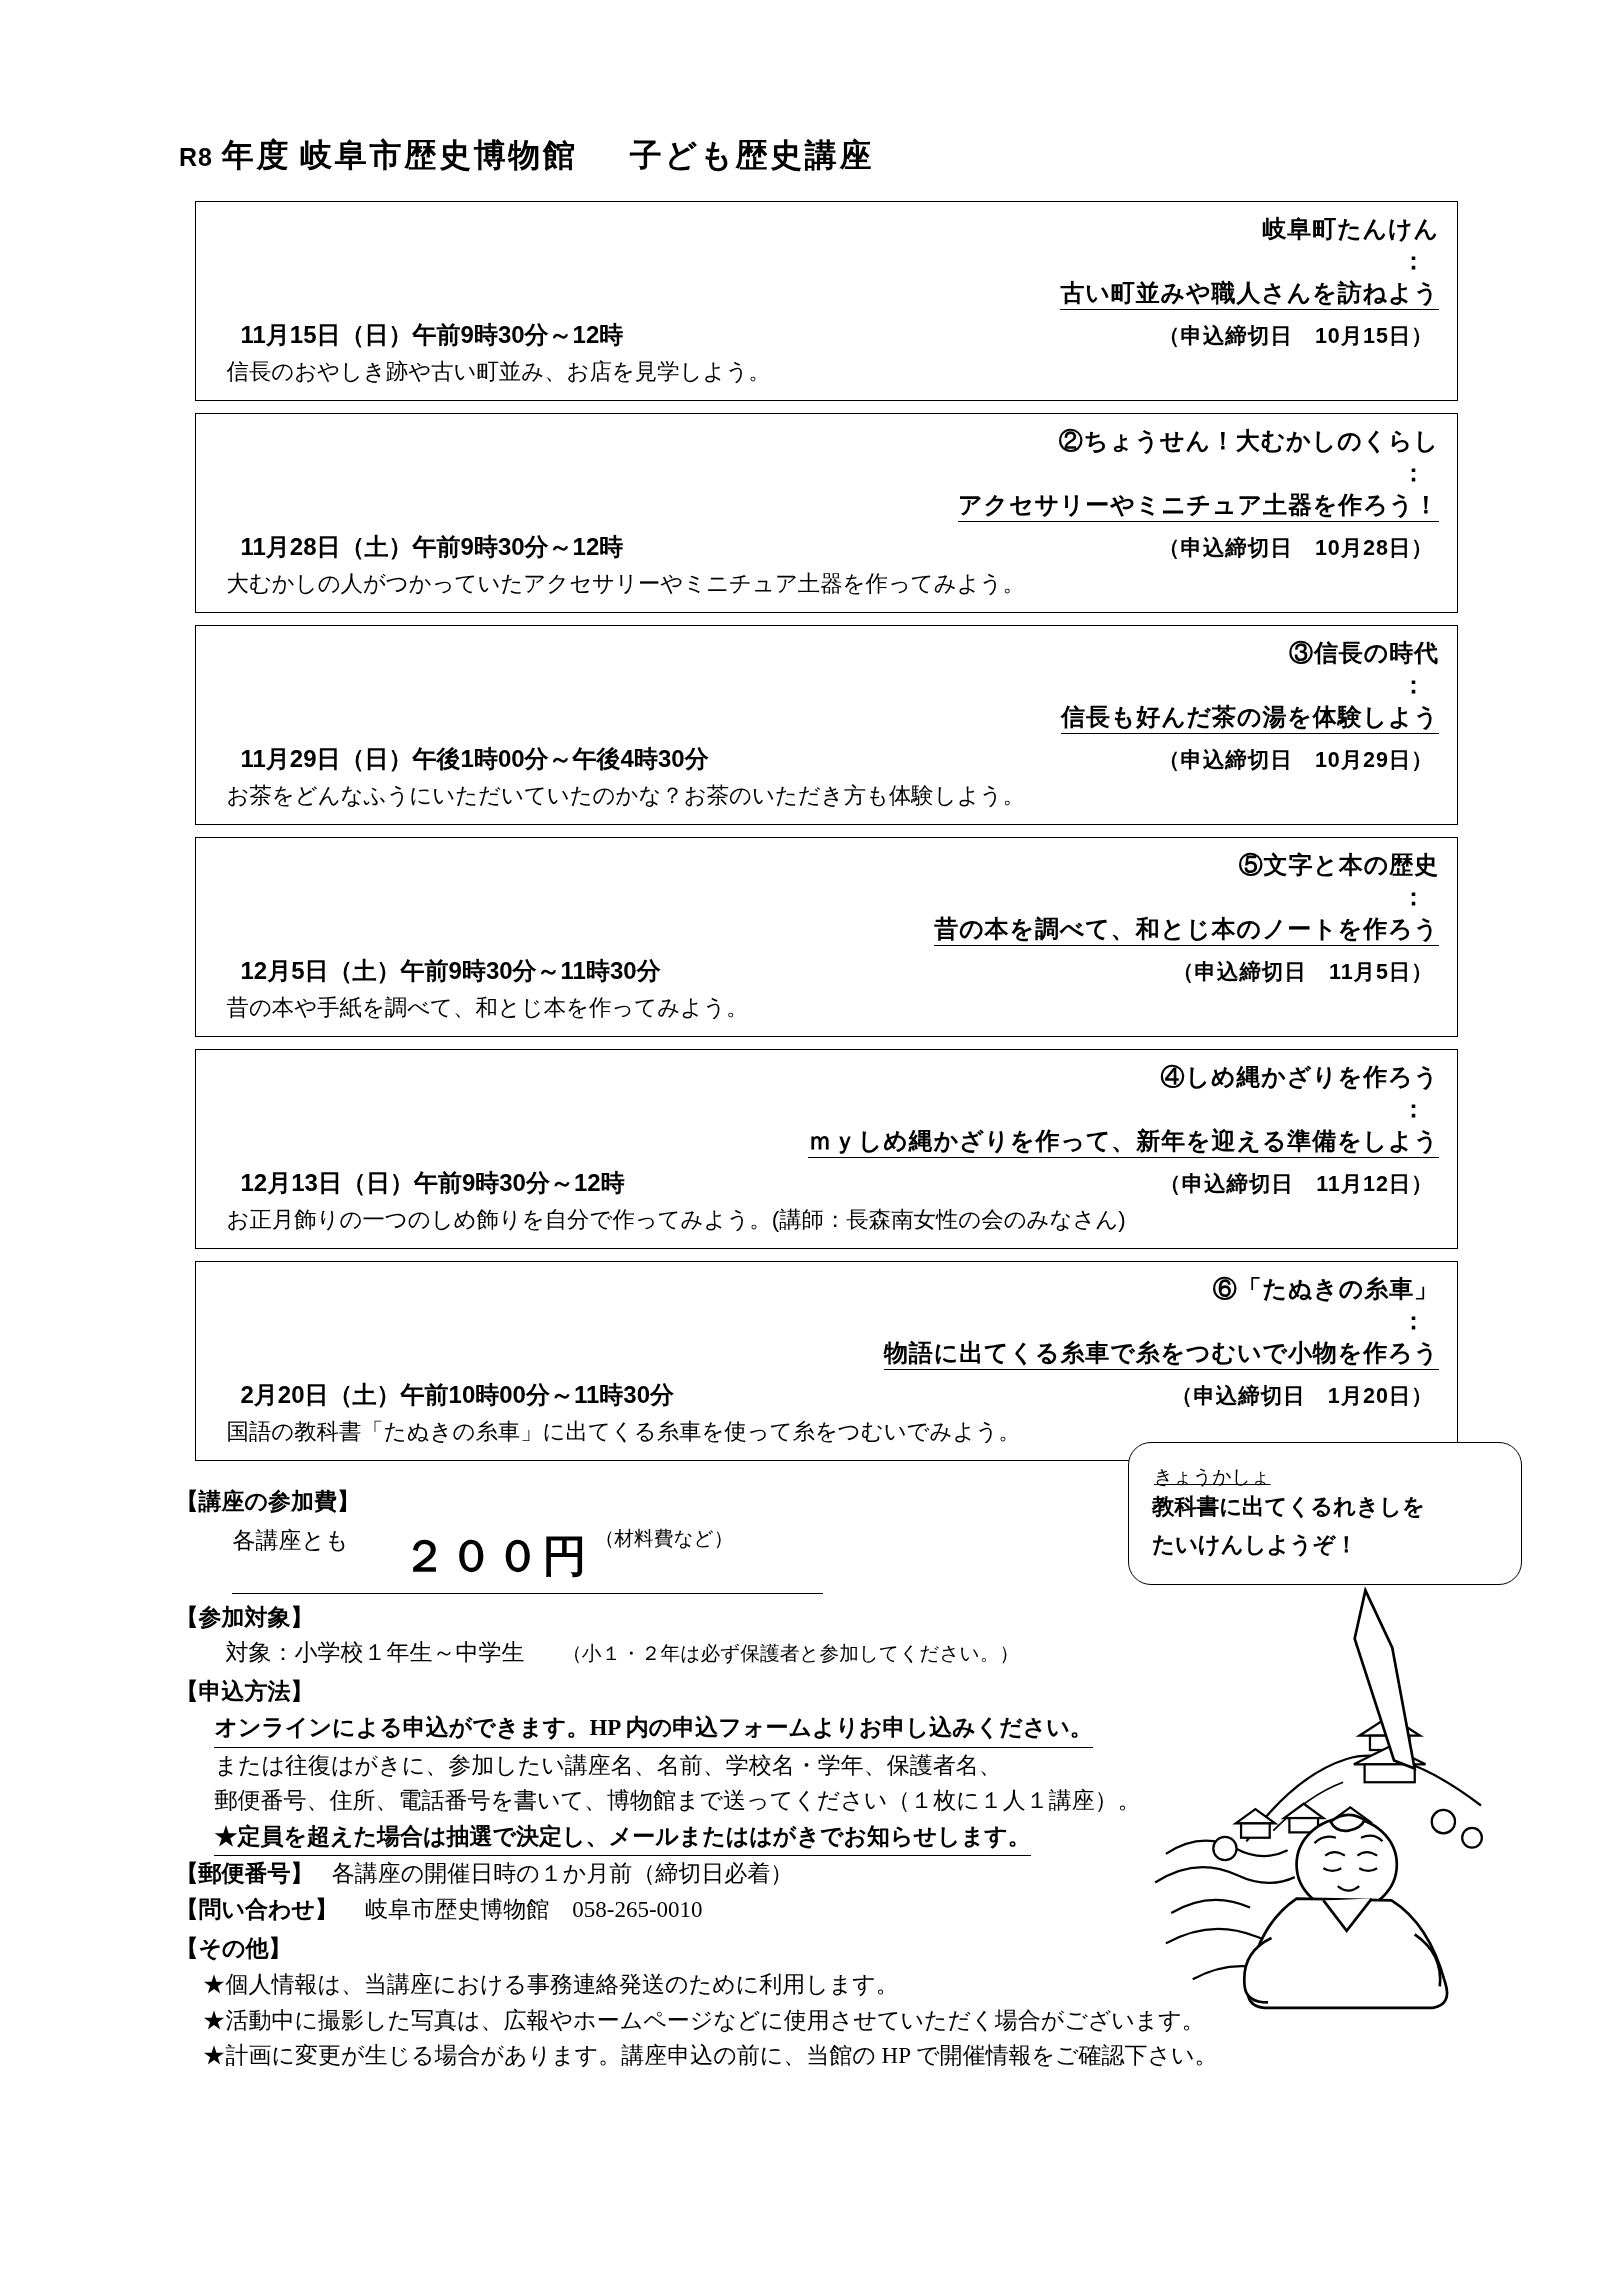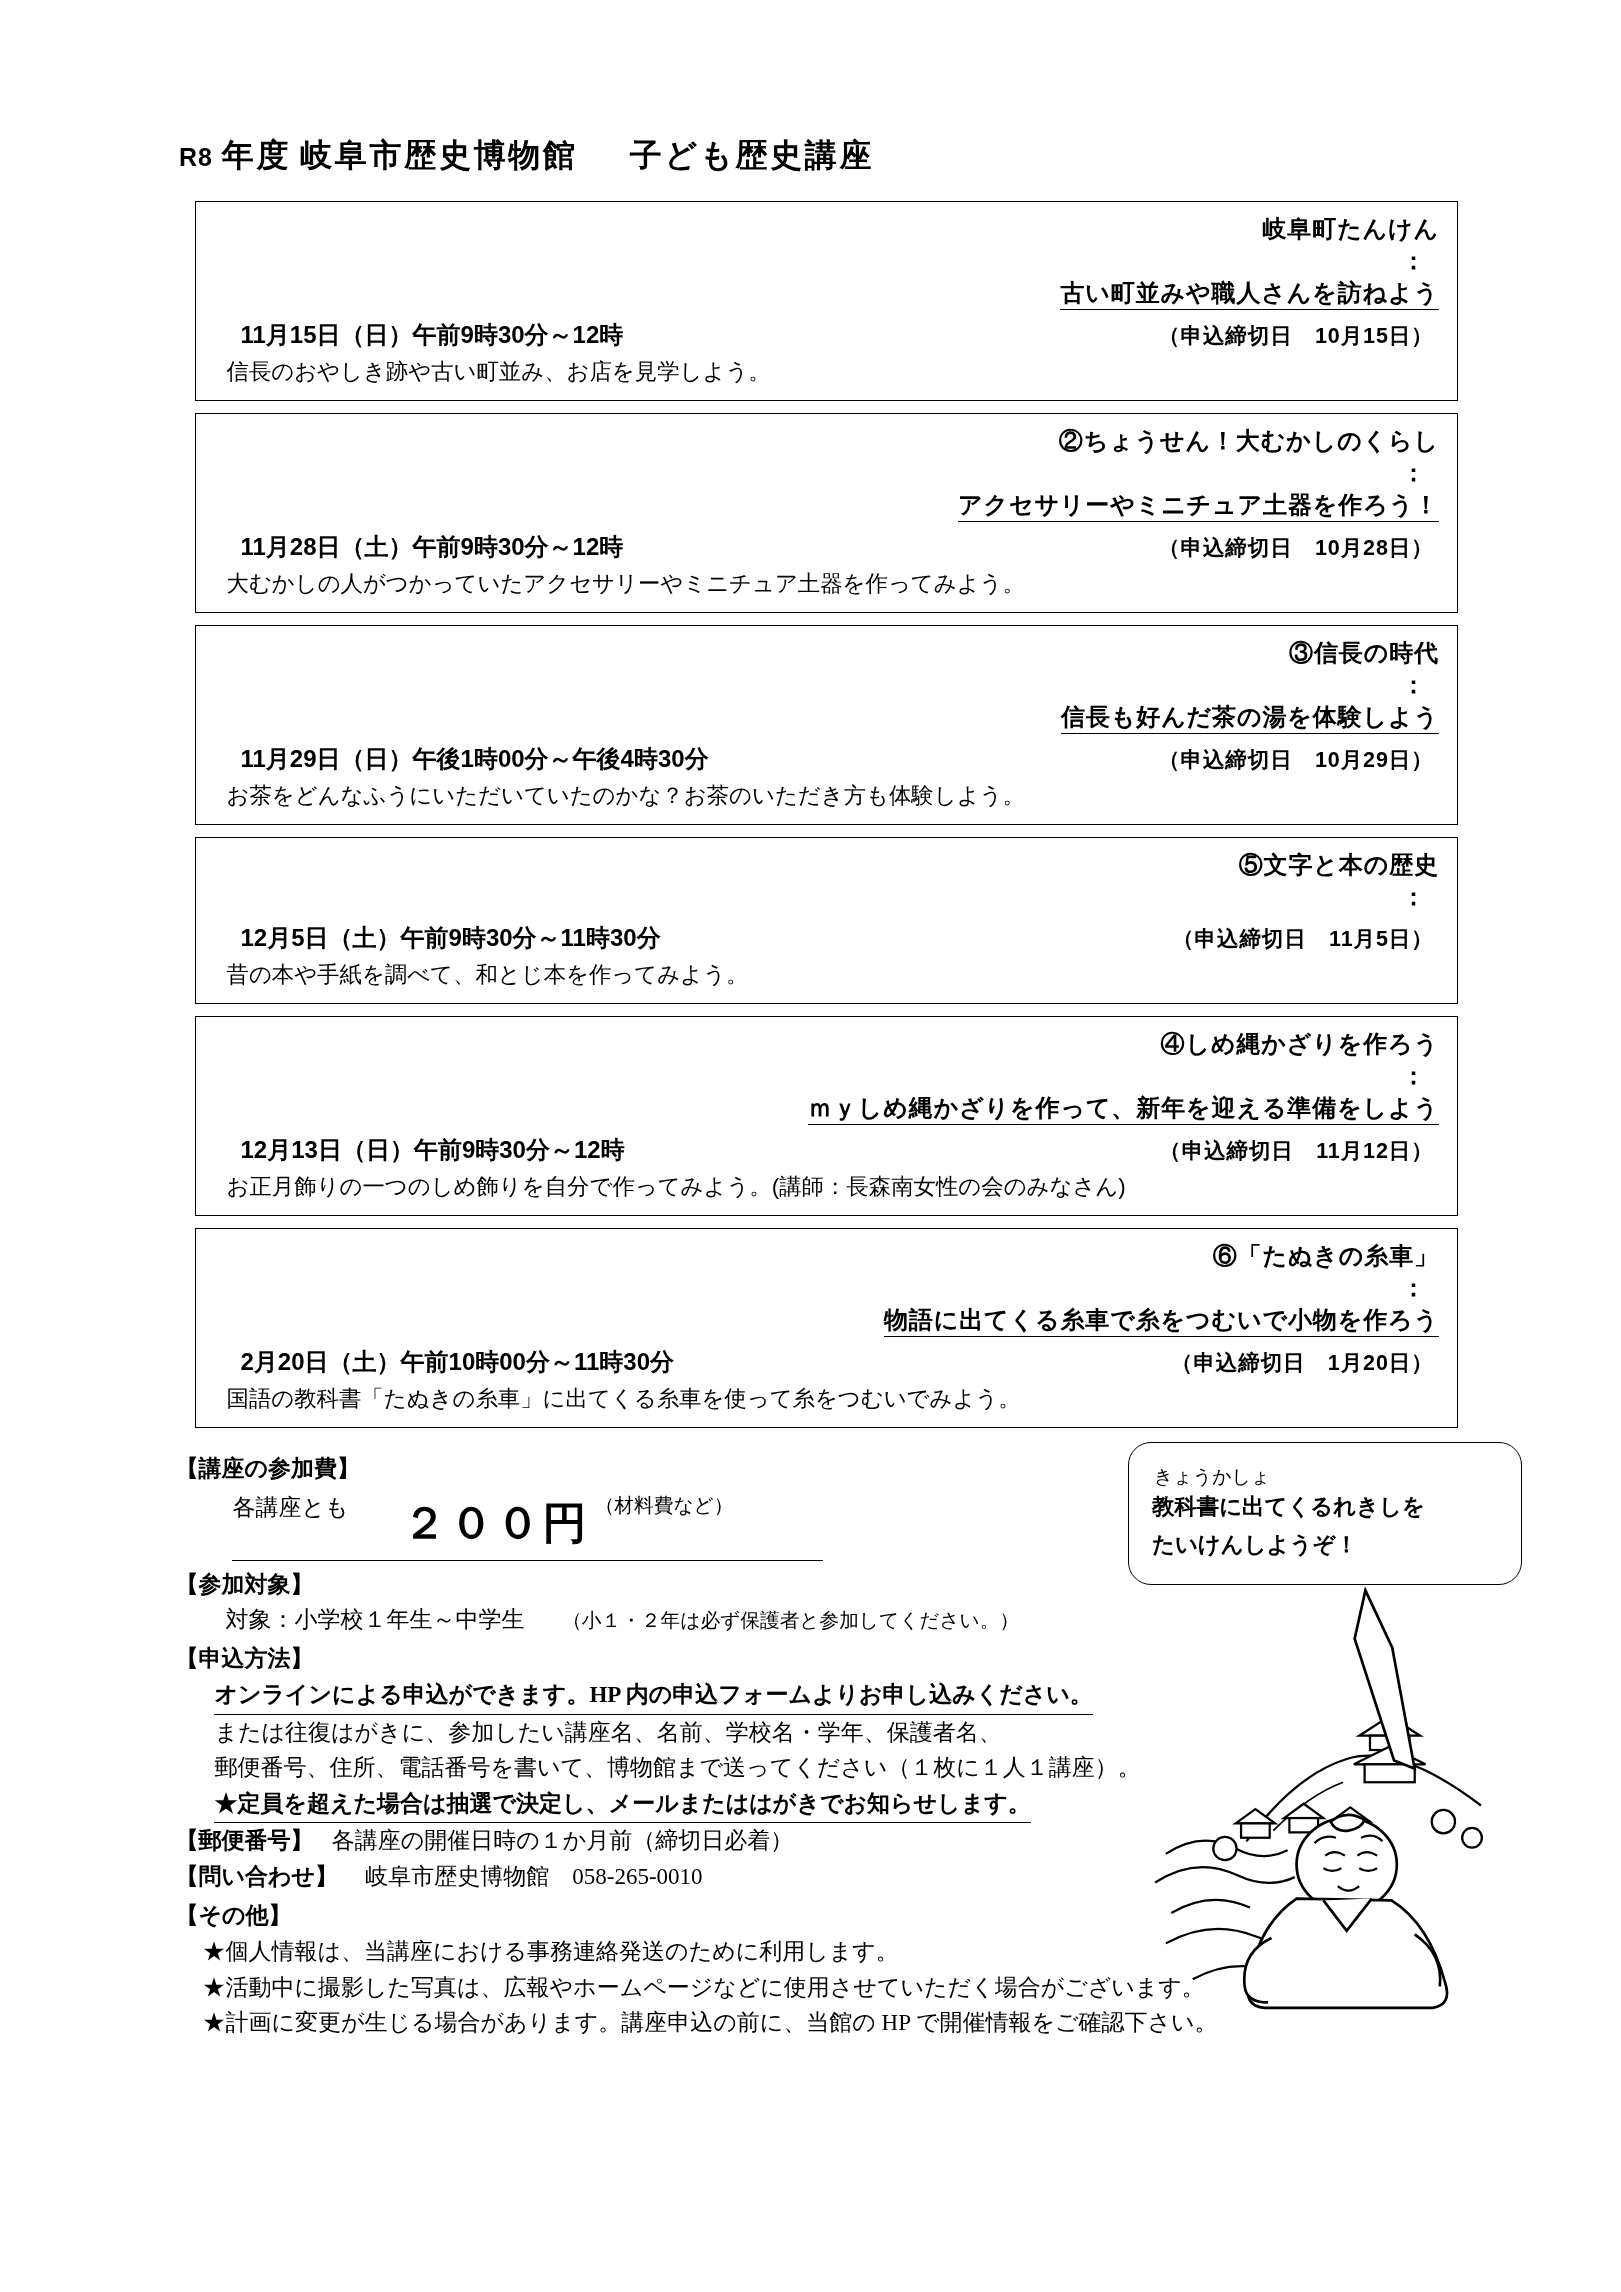--- a/index.html
+++ b/index.html
@@ -212,20 +212,21 @@
         <span class="date-text">11月29日（日）午後1時00分～午後4時30分</span>
         <span class="deadline">（申込締切日　10月29日）</span>
       </div>
       <div class="line-note">お茶をどんなふうにいただいていたのかな？お茶のいただき方も体験しよう。</div>
     </div>
 
     <div class="course">
       <div class="line-head">
         <span class="head-name">⑤文字と本の歴史</span>
         <span class="head-colon">：</span>
+        <span class="head-desc">昔の本を調べて、和とじ本のノートを作ろう</span>
       </div>
       <div class="line-date">
         <span class="date-text">12月5日（土）午前9時30分～11時30分</span>
         <span class="deadline">（申込締切日　11月5日）</span>
       </div>
       <div class="line-note">昔の本や手紙を調べて、和とじ本を作ってみよう。</div>
     </div>
 
     <div class="course">
       <div class="line-head">
@@ -290,21 +291,21 @@
       <span style="margin-left:21.5px;">岐阜市歴史博物館　058-265-0010</span>
     </div>
 
     <div class="sect">【その他】</div>
     <div style="margin-left:27px;">★個人情報は、当講座における事務連絡発送のために利用します。</div>
     <div style="margin-left:27px;">★活動中に撮影した写真は、広報やホームページなどに使用させていただく場合がございます。</div>
     <div style="margin-left:27px;">★計画に変更が生じる場合があります。講座申込の前に、当館の HP で開催情報をご確認下さい。</div>
   </div>
 
   <div class="bubble">
-    <div class="mini" style="font-weight:normal;margin-bottom:-5.4px;margin-left:1.8px;">きょうかしょ</div>
+    <div class="mini" style="font-weight:normal;margin-bottom:-5.4px;margin-left:1.8px;text-decoration:underline;">きょうかしょ</div>
     <div>教科書に出てくるれきしを</div>
     <div>たいけんしようぞ！</div>
   </div>
 
   <svg class="bubble-tail" width="179" height="197" style="right:184px; top:1585px;" viewBox="0 0 200 220">
     <path d="M120 6 L150 70 L175 205 L152 196 L108 60 Z" fill="#fff" stroke="#000" stroke-width="3"></path>
   </svg>
 
   <svg class="illus" viewBox="0 0 420 440">
 

